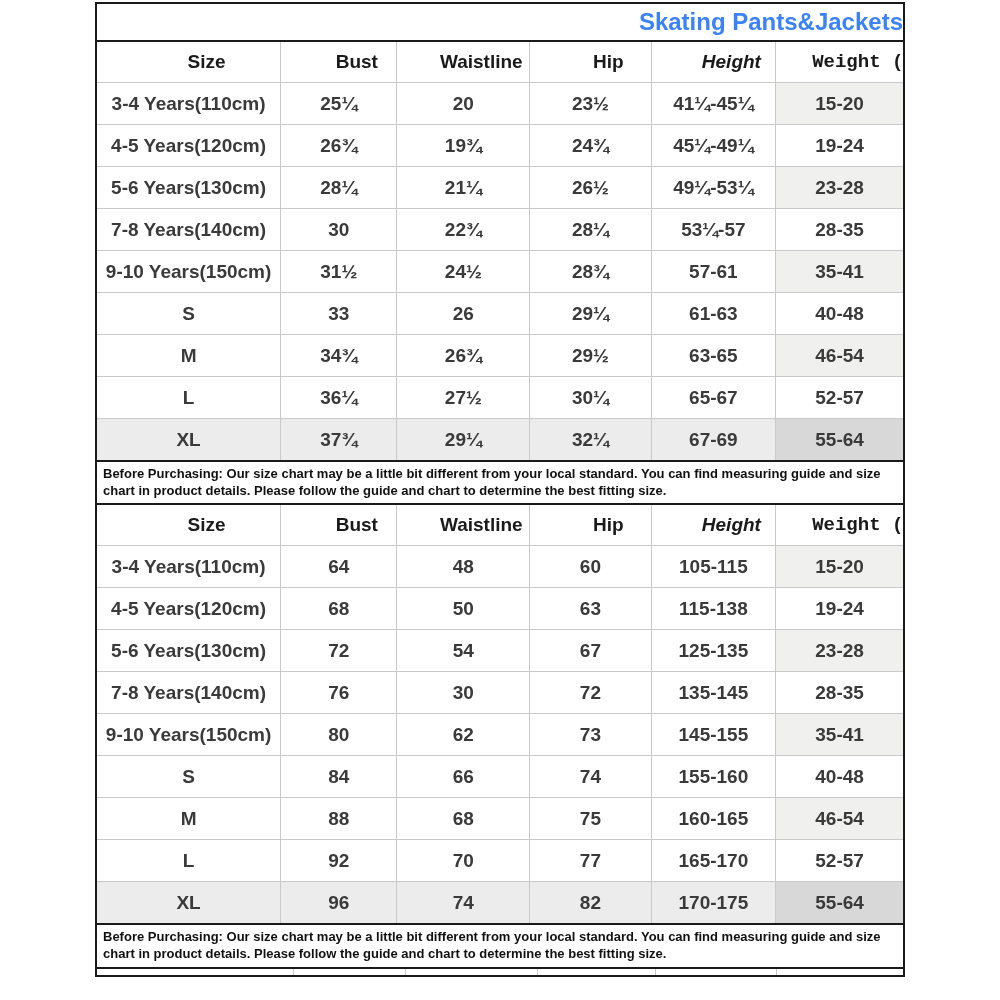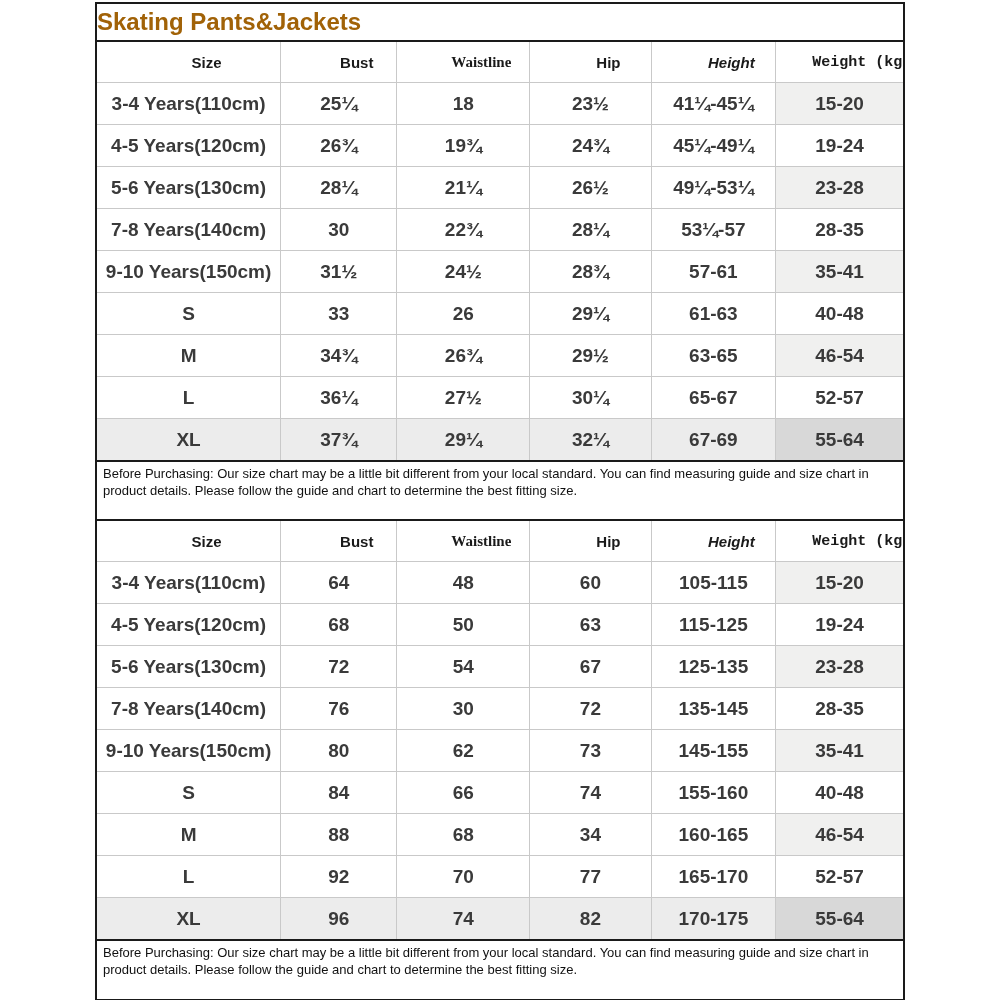--- a/index.html
+++ b/index.html
@@ -15,53 +15,53 @@
   body{
     width:1000px;height:1000px;overflow:hidden;
     font-family:"Liberation Sans","DejaVu Sans",sans-serif;
   }
   .sheet{
     position:absolute;left:95px;top:2px;width:810px;
     border:2px solid var(--border-outer);
     box-sizing:border-box;background:#fff;
   }
   .title-box{
-    height:36px;line-height:36px;text-align:left;
-    font-size:24px;font-weight:bold;color:#a16207;
+    height:36px;line-height:36px;text-align:right;
+    font-size:24px;font-weight:bold;color:#3b82f6;
     border-bottom:2px solid var(--border-outer);
     letter-spacing:0px;
   }
   .section{border-bottom:2px solid var(--border-outer);}
   table{width:100%;border-collapse:collapse;table-layout:fixed;}
   th,td{
     border:1px solid var(--border-inner);
     text-align:center;vertical-align:middle;
     padding:0;overflow:hidden;white-space:nowrap;
   }
-  th{height:40px;font-size:15px;font-weight:bold;color:var(--text-header);padding-left:36px;}
+  th{height:40px;font-size:19px;font-weight:bold;color:var(--text-header);padding-left:36px;}
   td{height:41px;font-size:19px;font-weight:bold;color:var(--text-cell);}
   
   th:nth-child(1){width:24.5%;}
   th:nth-child(2){width:13.8%;margin-top:32px;}
-  th:nth-child(3){width:16.4%;font-family:Liberation Serif, serif;}
+  th:nth-child(3){width:16.4%;}
   th:nth-child(4){width:14.6%;}
   th:nth-child(5){width:15.1%;font-style:italic;}
   th:nth-child(6){width:15.6%;font-family:Liberation Mono, monospace;}
   
   table tr > *:first-child{border-left:none;}
   table tr > *:last-child{border-right:none;}
   thead tr th{border-top:none;}
   tbody tr:last-child td{border-bottom:none;}
   
   tbody tr:nth-child(odd) td:last-child{background:var(--shade-cell);}
   tbody tr:last-child td{background:var(--shade-row);}
   tbody tr:last-child td:last-child{background:var(--shade-row-weight);}
   .note{
-    padding:3px 6px 20px 6px;
-    font-size:13px;font-weight:normal;color:#111;
+    padding:3px 6px 4px 6px;
+    font-size:13px;font-weight:bold;color:#111;
     line-height:1.32;text-align:left;
   }
   .strip{display:flex;height:6px;}
   .strip-cell{border-right:1px solid var(--border-inner);box-sizing:border-box;background:#fff;}
   .strip-cell:last-child{border-right:none;}
 </style>
 </head>
 <body>
 
 <div class="sheet">
@@ -77,21 +77,21 @@
             <th>Waistline</th>
             <th>Hip</th>
             <th>Height</th>
             <th>Weight (kg)</th>
           </tr>
         </thead>
         <tbody>
           <tr>
             <td>3-4 Years(110cm)</td>
             <td>25¼</td>
-            <td>18</td>
+            <td>20</td>
             <td>23½</td>
             <td>41¼-45¼</td>
             <td>15-20</td>
           </tr>
           <tr>
             <td>4-5 Years(120cm)</td>
             <td>26¾</td>
             <td>19¾</td>
             <td>24¾</td>
             <td>45¼-49¼</td>
@@ -178,21 +178,21 @@
             <td>48</td>
             <td>60</td>
             <td>105-115</td>
             <td>15-20</td>
           </tr>
           <tr>
             <td>4-5 Years(120cm)</td>
             <td>68</td>
             <td>50</td>
             <td>63</td>
-            <td>115-125</td>
+            <td>115-138</td>
             <td>19-24</td>
           </tr>
           <tr>
             <td>5-6 Years(130cm)</td>
             <td>72</td>
             <td>54</td>
             <td>67</td>
             <td>125-135</td>
             <td>23-28</td>
           </tr>
@@ -217,21 +217,21 @@
             <td>84</td>
             <td>66</td>
             <td>74</td>
             <td>155-160</td>
             <td>40-48</td>
           </tr>
           <tr>
             <td>M</td>
             <td>88</td>
             <td>68</td>
-            <td>34</td>
+            <td>75</td>
             <td>160-165</td>
             <td>46-54</td>
           </tr>
           <tr>
             <td>L</td>
             <td>92</td>
             <td>70</td>
             <td>77</td>
             <td>165-170</td>
             <td>52-57</td>

